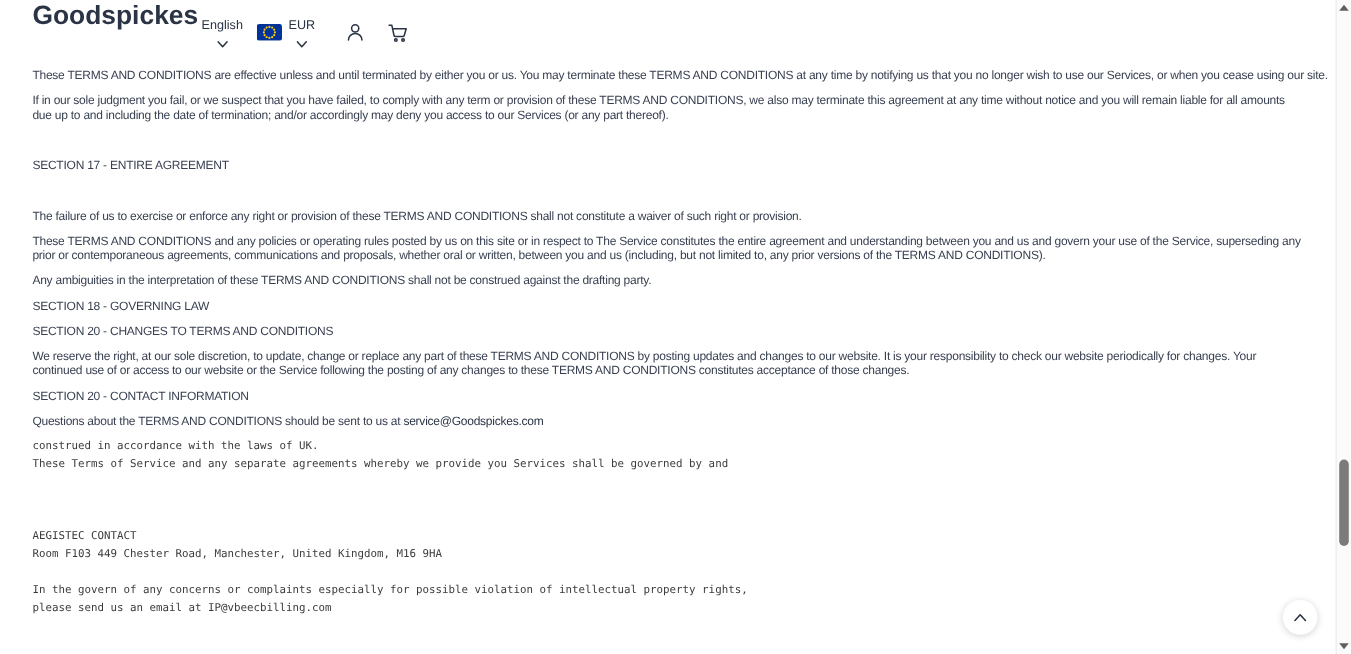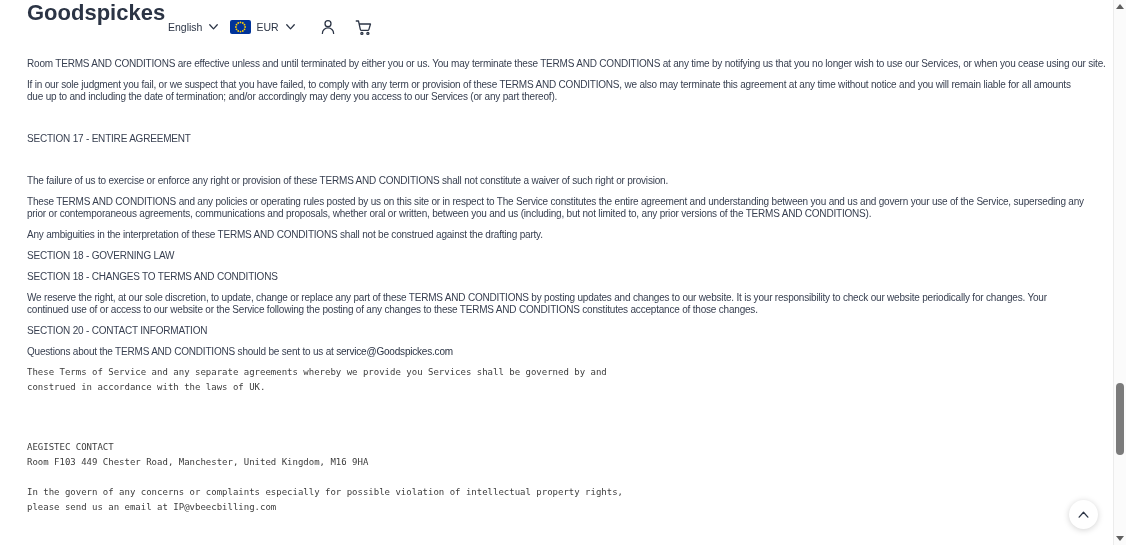--- a/index.html
+++ b/index.html
@@ -16,21 +16,21 @@
     position:absolute; left:27px; top:1px; width:128px;
     font-size:22px; line-height:24px; font-weight:700; color:#2b3445;
     cursor:pointer;
   }
   .header-controls {
     position:absolute; left:168px; top:16px; height:22px;
     display:flex; align-items:center;
   }
   .selector {
     display:flex; align-items:center; gap:7px;
-    font-size:10.5px; color:#2b3445; cursor:pointer;
+    font-size:10.5px; color:#2b3445; cursor:pointer;flex-direction:column;
   }
   .chev { display:block; }
   .flag { margin:0 5px 0 12px; display:flex; border-radius:2px; overflow:hidden; }
   .icon-btn { background:none; border:none; cursor:pointer; display:flex; align-items:center; }
   .icon-person { margin-left:24px; }
   .icon-cart { margin-left:17px; }
   
   .content { margin-left:27px; padding-top:6px; width:1062px; }
   .content p {
     font-size:10px; letter-spacing:-0.2px; line-height:12px;
@@ -119,37 +119,37 @@
       <svg width="18" height="18" viewBox="0 0 24 24" fill="none" stroke="#2b3445" stroke-width="1.7" stroke-linecap="round" stroke-linejoin="round">
         <path d="M3 4h3l2.4 11.2a1.8 1.8 0 0 0 1.8 1.4h7.9a1.8 1.8 0 0 0 1.8-1.4L22 8H7"></path>
         <circle cx="10.5" cy="20.5" r="1.4"></circle>
         <circle cx="18.5" cy="20.5" r="1.4"></circle>
       </svg>
     </button>
   </div>
 </div>
 
 <div class="content">
-  <p class="nowrap">Room TERMS AND CONDITIONS are effective unless and until terminated by either you or us. You may terminate these TERMS AND CONDITIONS at any time by notifying us that you no longer wish to use our Services, or when you cease using our site.</p>
+  <p class="nowrap">These TERMS AND CONDITIONS are effective unless and until terminated by either you or us. You may terminate these TERMS AND CONDITIONS at any time by notifying us that you no longer wish to use our Services, or when you cease using our site.</p>
   <p>If in our sole judgment you fail, or we suspect that you have failed, to comply with any term or provision of these TERMS AND CONDITIONS, we also may terminate this agreement at any time without notice and you will remain liable for all amounts due up to and including the date of termination; and/or accordingly may deny you access to our Services (or any part thereof).</p>
   <p class="spacer"></p>
   <p>SECTION 17 - ENTIRE AGREEMENT</p>
   <p class="spacer"></p>
   <p>The failure of us to exercise or enforce any right or provision of these TERMS AND CONDITIONS shall not constitute a waiver of such right or provision.</p>
   <p>These TERMS AND CONDITIONS and any policies or operating rules posted by us on this site or in respect to The Service constitutes the entire agreement and understanding between you and us and govern your use of the Service, superseding any prior or contemporaneous agreements, communications and proposals, whether oral or written, between you and us (including, but not limited to, any prior versions of the TERMS AND CONDITIONS).</p>
   <p>Any ambiguities in the interpretation of these TERMS AND CONDITIONS shall not be construed against the drafting party.</p>
   <p>SECTION 18 - GOVERNING LAW</p>
-  <p>SECTION 18 - CHANGES TO TERMS AND CONDITIONS</p>
+  <p>SECTION 20 - CHANGES TO TERMS AND CONDITIONS</p>
   <p>We reserve the right, at our sole discretion, to update, change or replace any part of these TERMS AND CONDITIONS by posting updates and changes to our website. It is your responsibility to check our website periodically for changes. Your continued use of or access to our website or the Service following the posting of any changes to these TERMS AND CONDITIONS constitutes acceptance of those changes.</p>
   <p>SECTION 20 - CONTACT INFORMATION</p>
   <p><span>Questions about the TERMS AND CONDITIONS should be sent to us at </span><span class="email">service@Goodspickes.com</span></p>
 
   <div class="legal">
+    <div>construed in accordance with the laws of UK.</div>
     <div>These Terms of Service and any separate agreements whereby we provide you Services shall be governed by and</div>
-    <div>construed in accordance with the laws of UK.</div>
     <div class="blank"></div>
     <div class="blank"></div>
     <div class="blank"></div>
     <div>AEGISTEC CONTACT</div>
     <div>Room F103 449 Chester Road, Manchester, United Kingdom, M16 9HA</div>
     <div class="blank"></div>
     <div>In the govern of any concerns or complaints especially for possible violation of intellectual property rights,</div>
     <div>please send us an email at IP@vbeecbilling.com</div>
   </div>
 </div>

